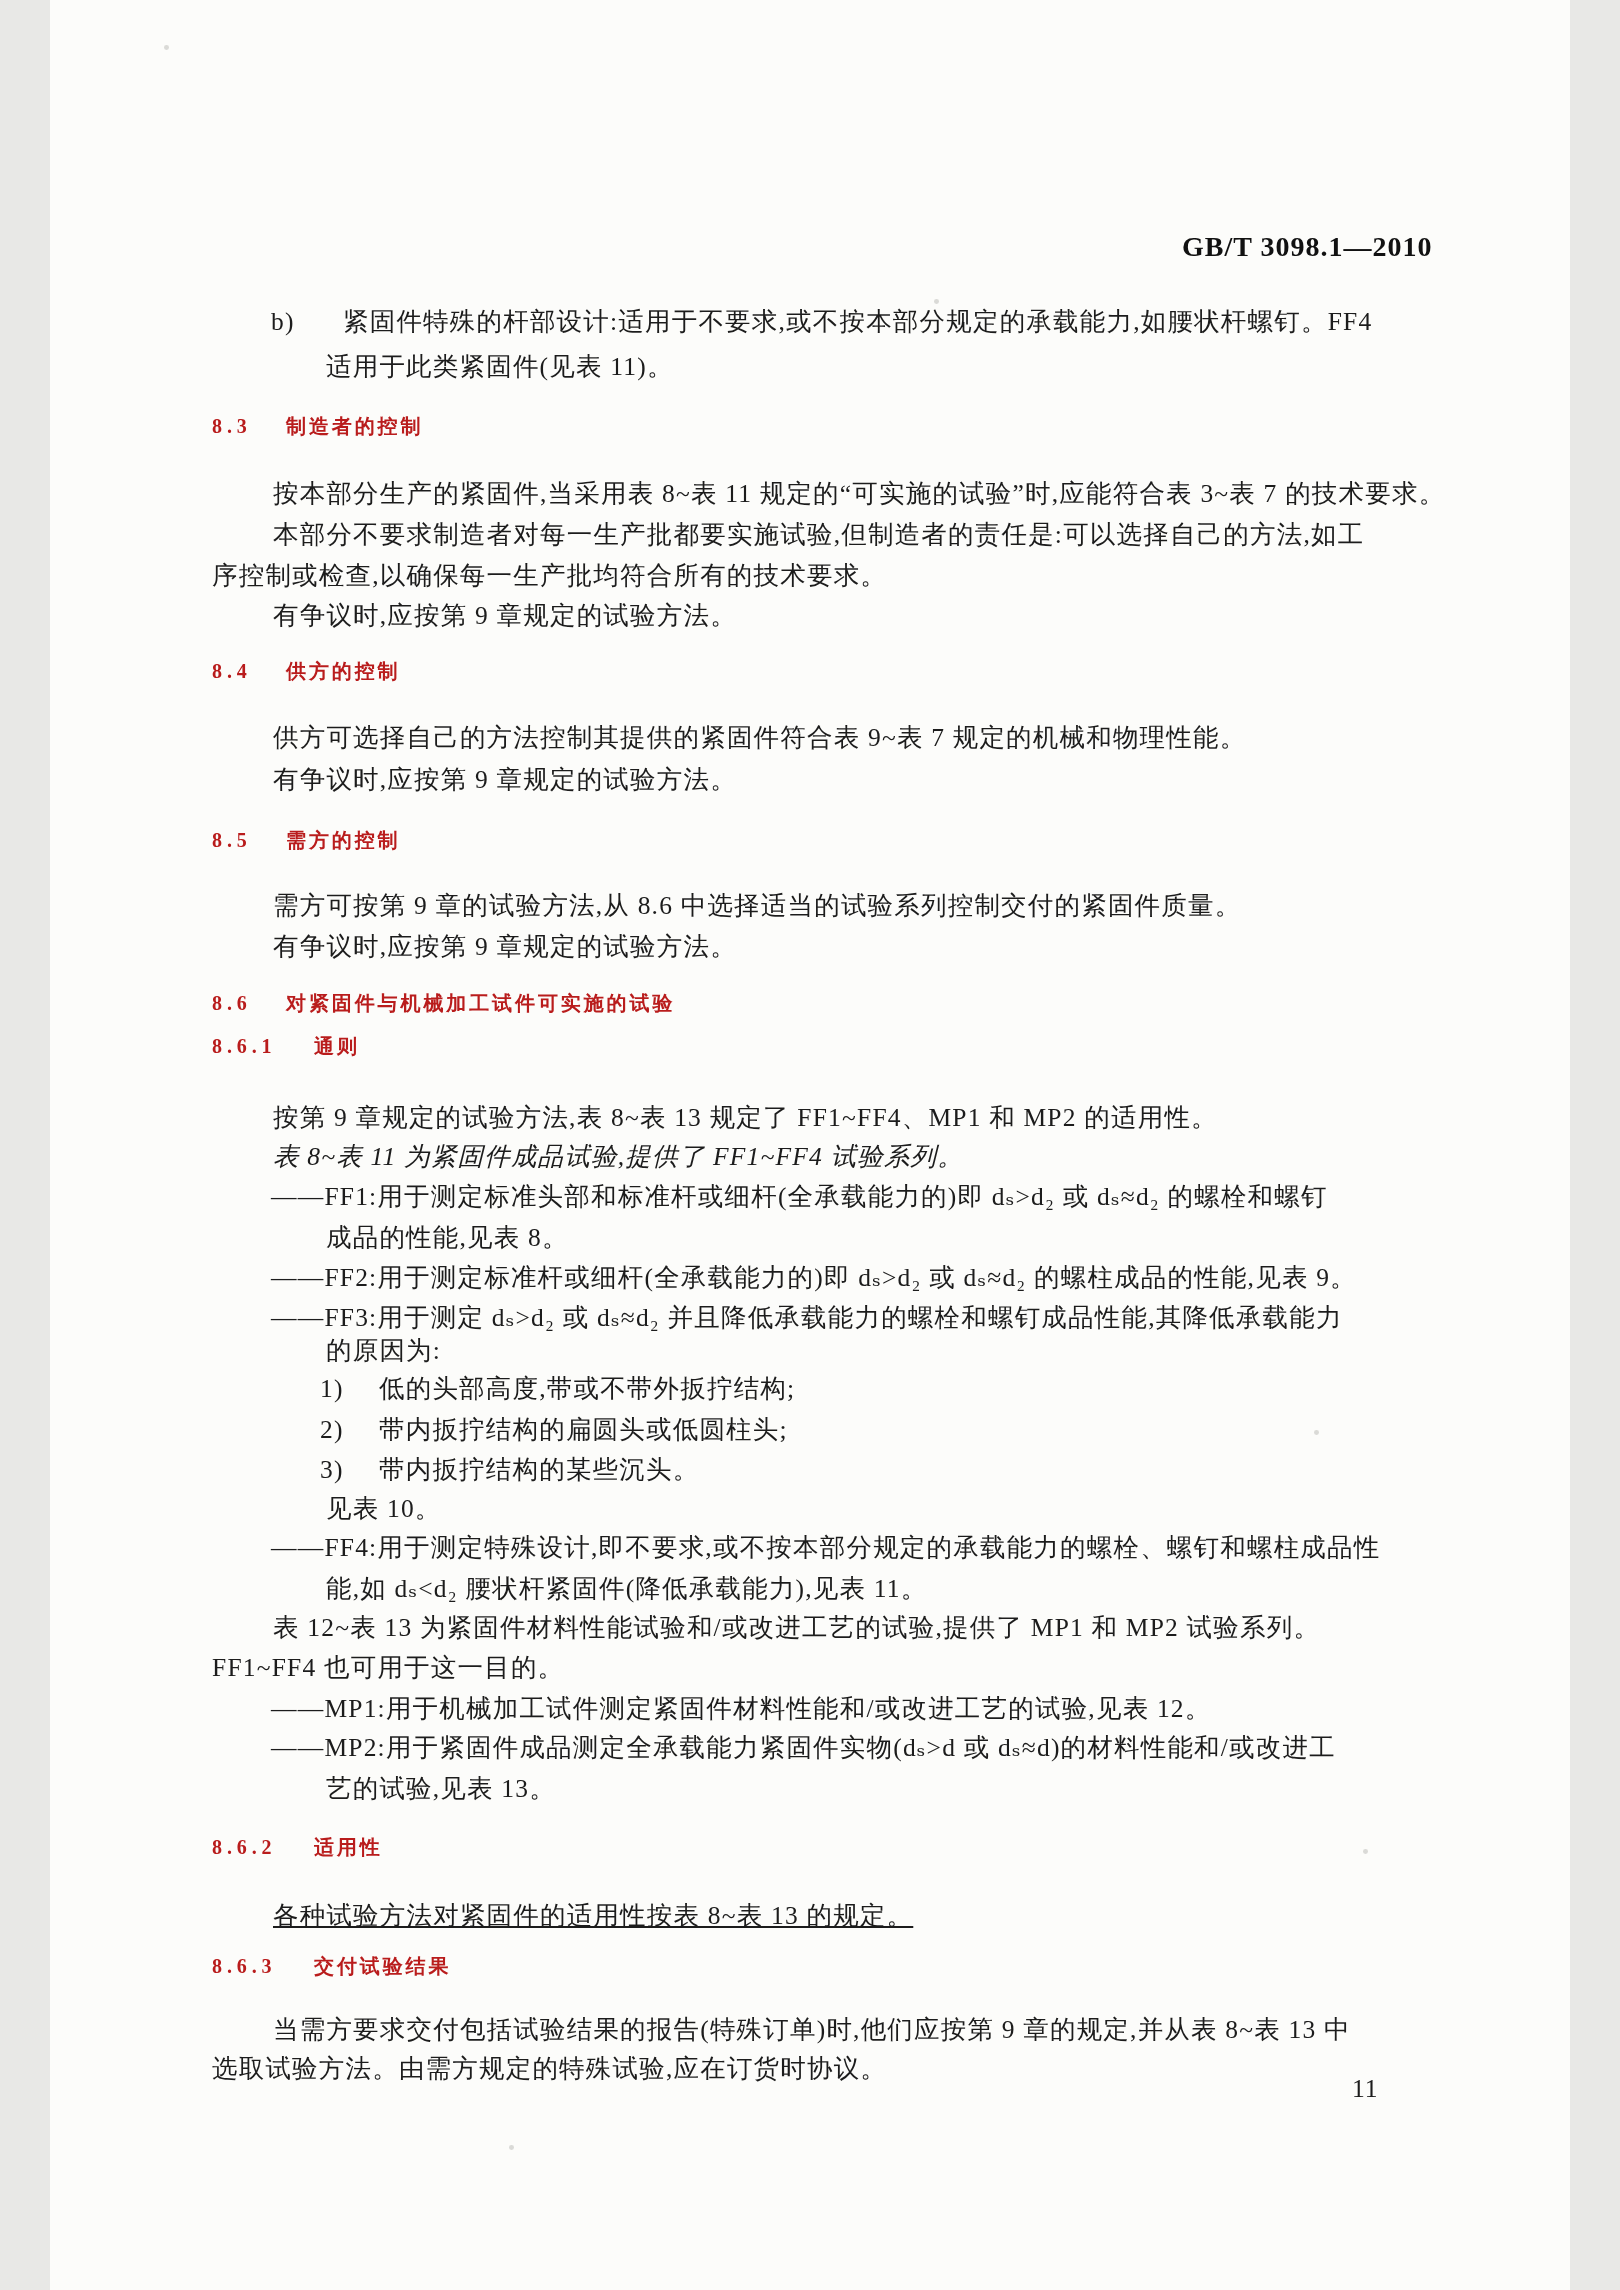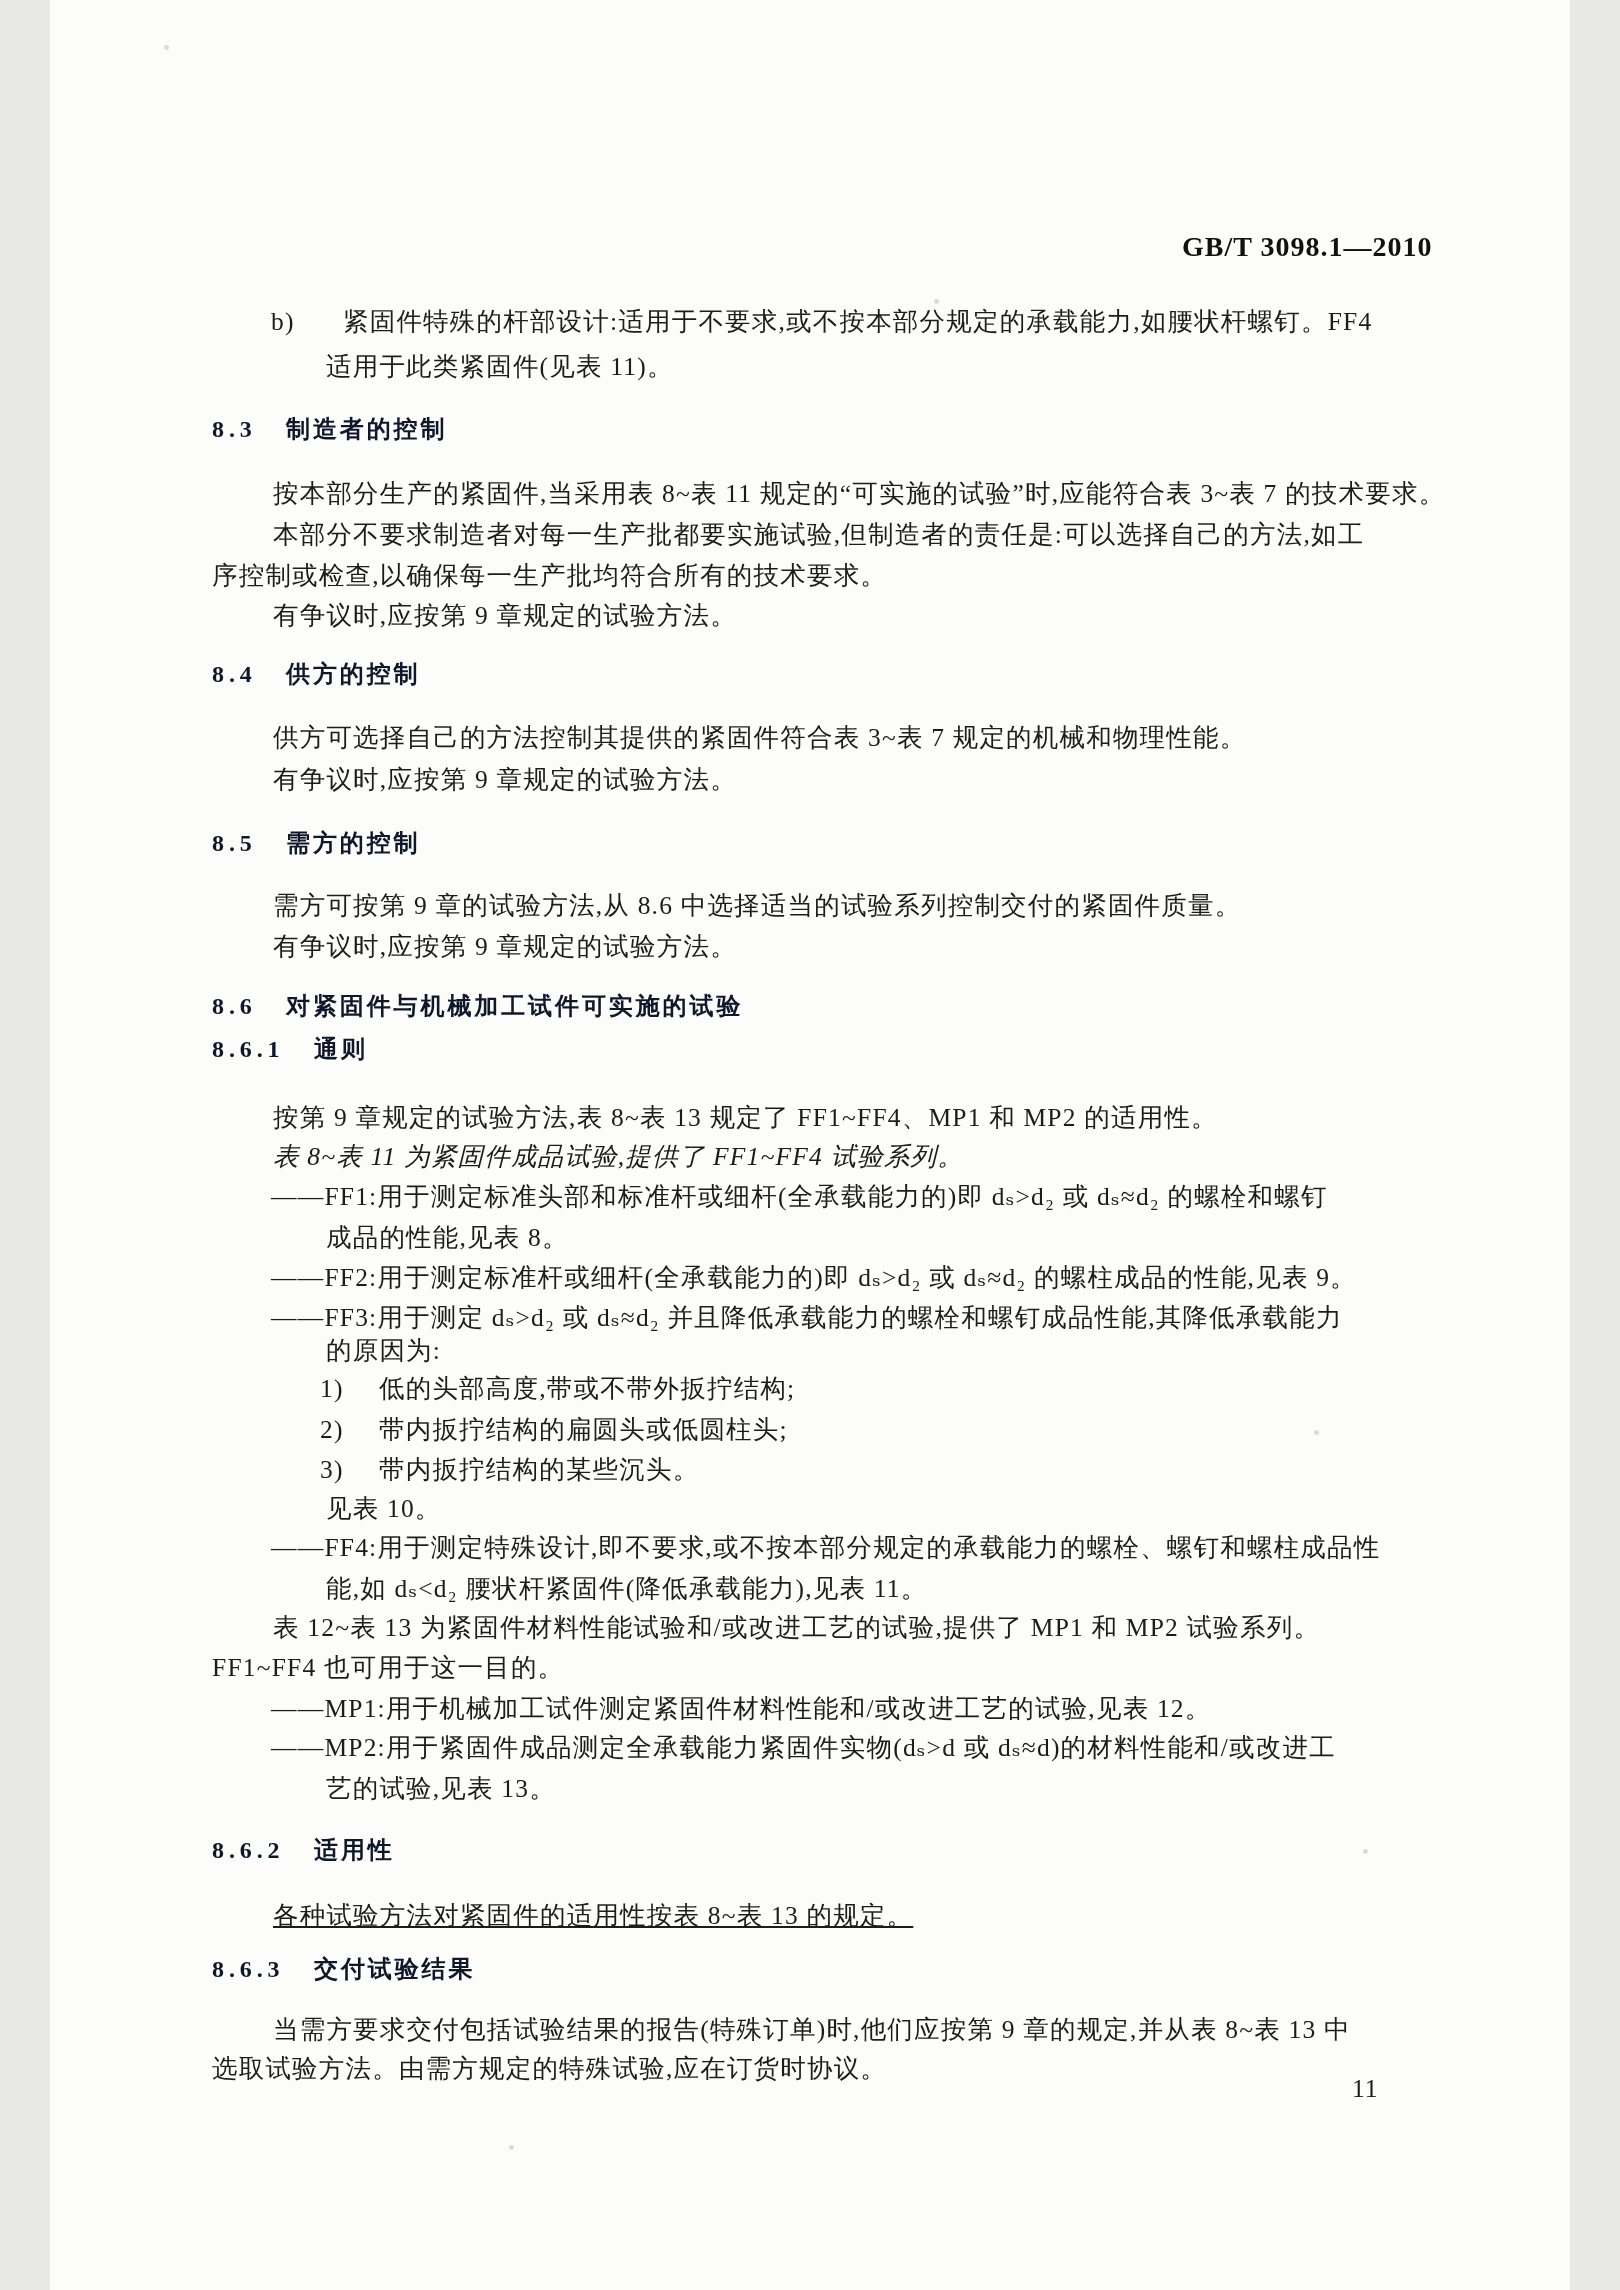--- a/index.html
+++ b/index.html
@@ -25,25 +25,25 @@
   }
   .doc-header{
     position:absolute;
     font-size:28px;
     font-weight:bold;
     letter-spacing:1px;
     color:#111;
   }
   .heading{
     position:absolute;
-    font-size:24px;
+    font-size:20px;
     font-weight:bold;
     letter-spacing:2.9px;
     white-space:nowrap;
-    color:#0f172a;
+    color:#b91c1c;
   }
   .hnum{display:inline-block;letter-spacing:4.9px;}
   .h2 .hnum{min-width:74px;}
   .h3 .hnum{min-width:102px;}
   .marker{display:inline-block;}
   .m-b{width:72px;}
   .m-sub{width:59px;}
   .pagenum{
     position:absolute;
     font-size:25.5px;
@@ -71,21 +71,21 @@
     <span class="hnum">8.3</span><span>制造者的控制</span>
   </div>
   <div class="ln" style="left:223px; top:476px;">按本部分生产的紧固件,当采用表 8~表 11 规定的“可实施的试验”时,应能符合表 3~表 7 的技术要求。</div>
   <div class="ln" style="left:223px; top:517px;">本部分不要求制造者对每一生产批都要实施试验,但制造者的责任是:可以选择自己的方法,如工</div>
   <div class="ln" style="left:162px; top:558px;">序控制或检查,以确保每一生产批均符合所有的技术要求。</div>
   <div class="ln" style="left:223px; top:598px;">有争议时,应按第 9 章规定的试验方法。</div>
 
   <div class="heading h2" style="left:162px; top:658px;">
     <span class="hnum">8.4</span><span>供方的控制</span>
   </div>
-  <div class="ln" style="left:223px; top:720px;">供方可选择自己的方法控制其提供的紧固件符合表 3~表 7 规定的机械和物理性能。</div>
+  <div class="ln" style="left:223px; top:720px;">供方可选择自己的方法控制其提供的紧固件符合表 9~表 7 规定的机械和物理性能。</div>
   <div class="ln" style="left:223px; top:762px;">有争议时,应按第 9 章规定的试验方法。</div>
 
   <div class="heading h2" style="left:162px; top:827px;">
     <span class="hnum">8.5</span><span>需方的控制</span>
   </div>
   <div class="ln" style="left:223px; top:888px;">需方可按第 9 章的试验方法,从 8.6 中选择适当的试验系列控制交付的紧固件质量。</div>
   <div class="ln" style="left:223px; top:929px;">有争议时,应按第 9 章规定的试验方法。</div>
 
   <div class="heading h2" style="left:162px; top:990px;">
     <span class="hnum">8.6</span><span>对紧固件与机械加工试件可实施的试验</span>

